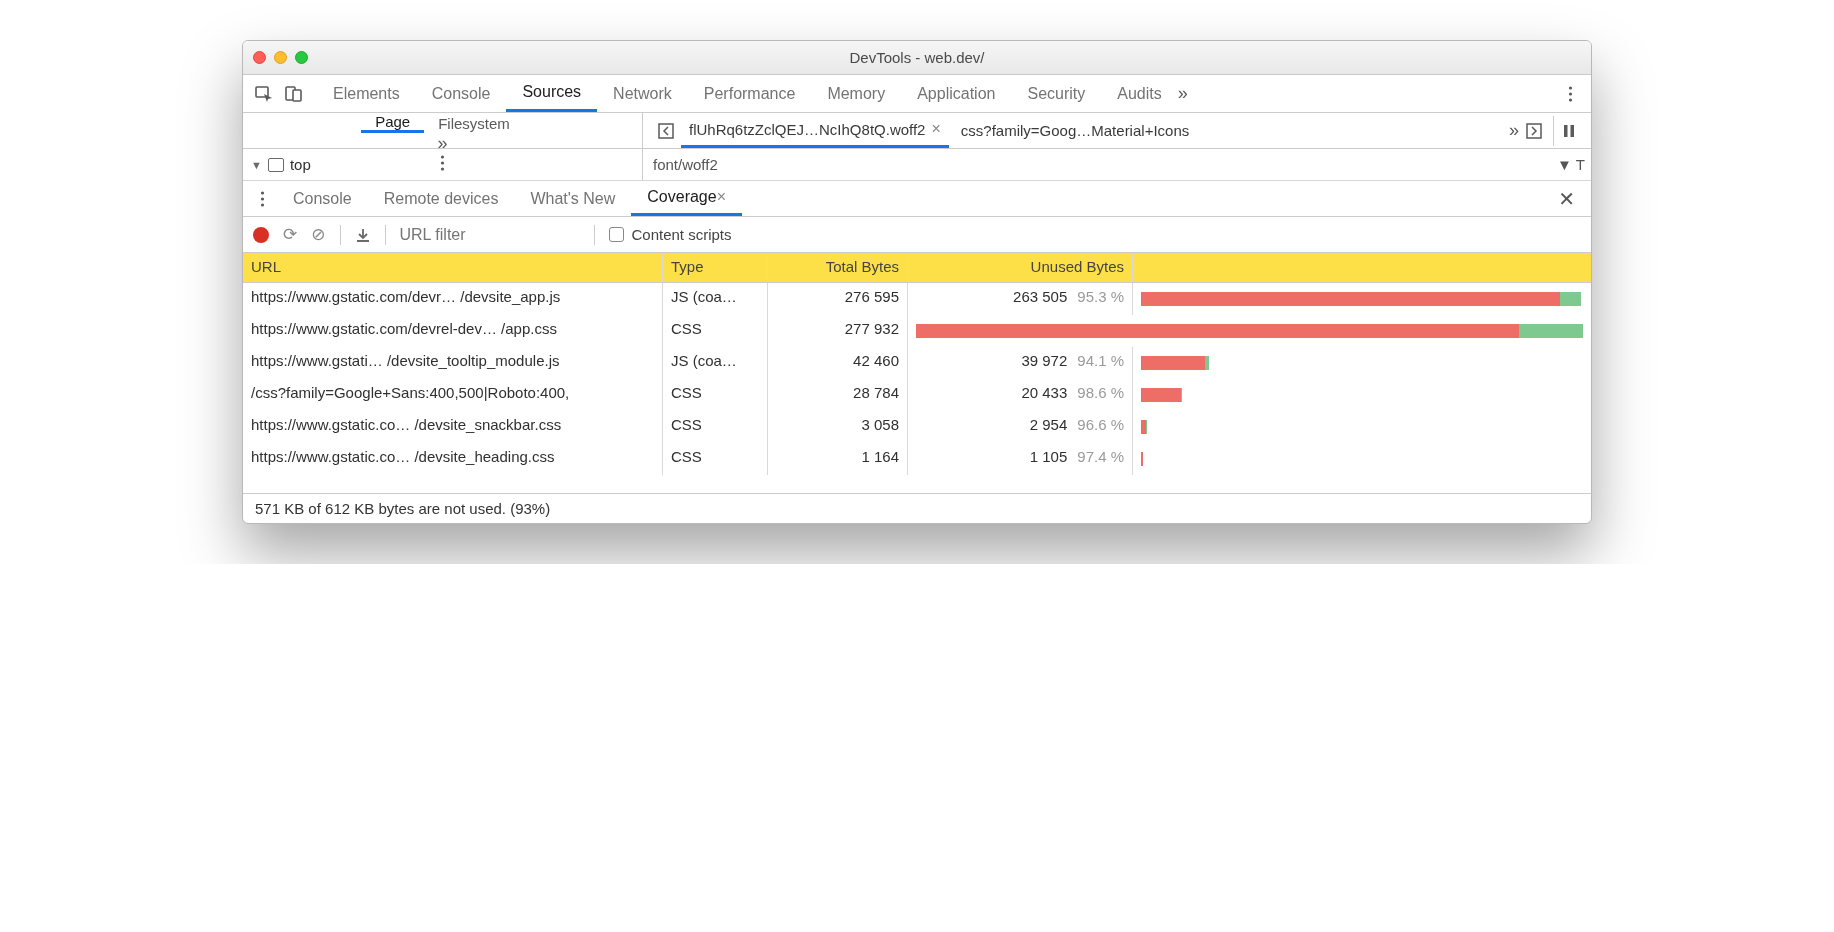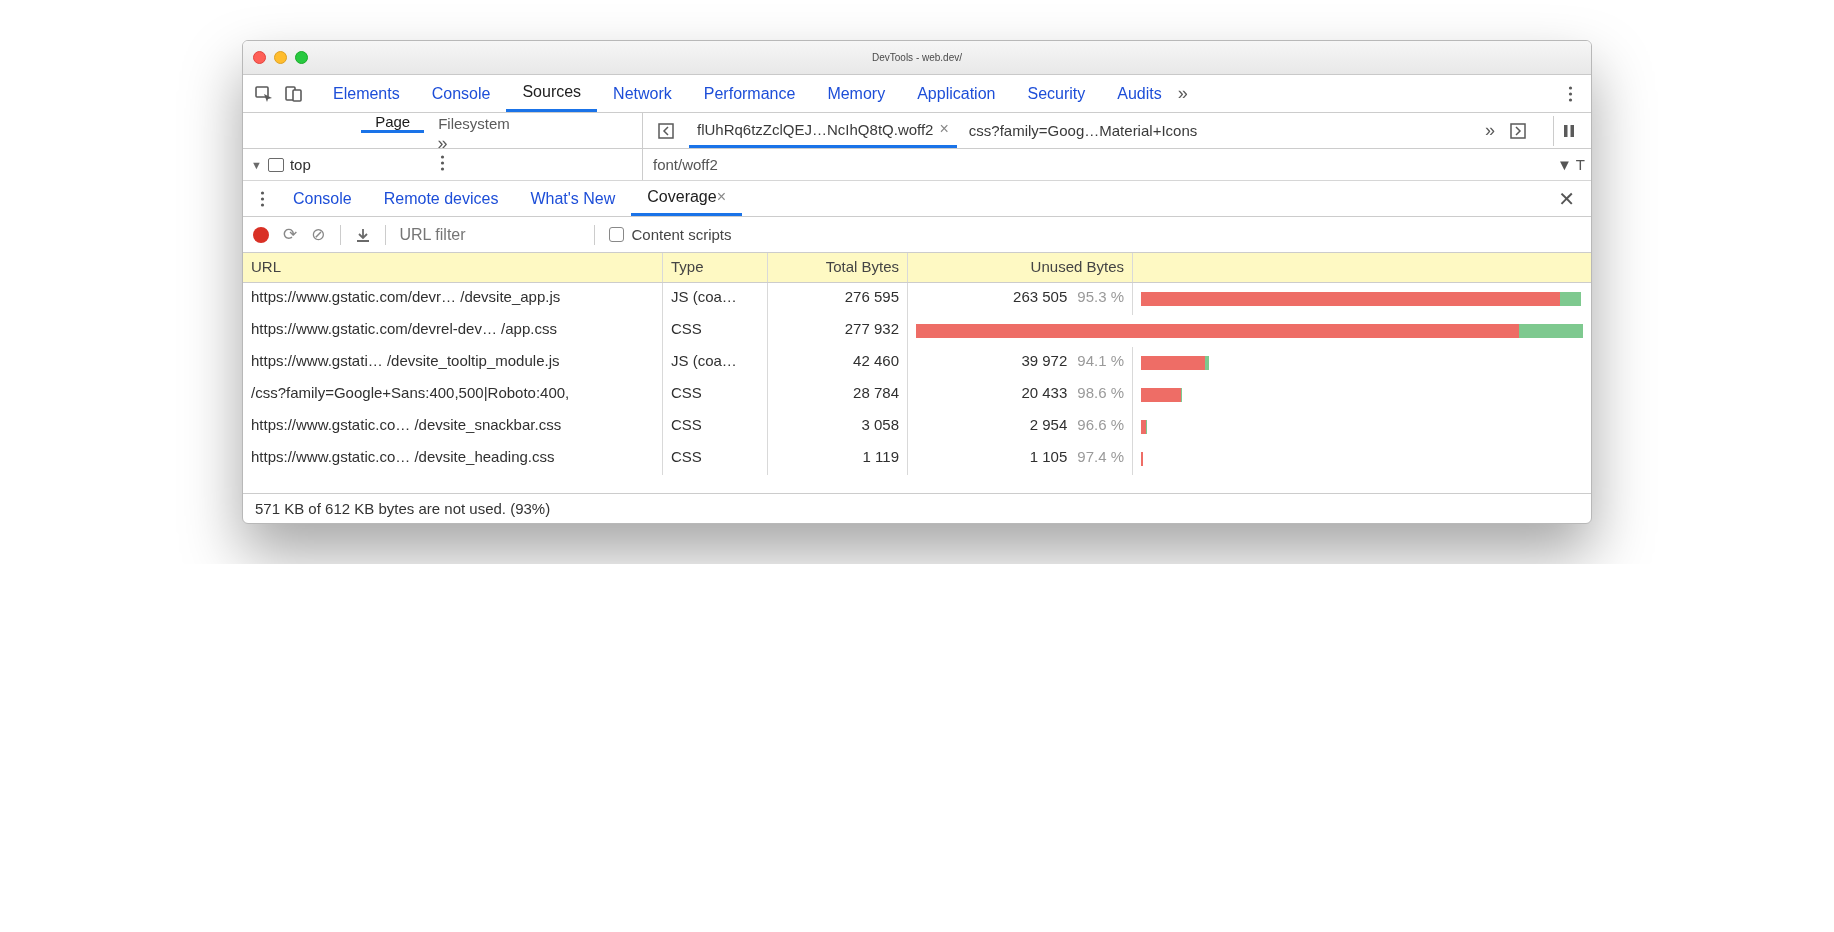--- a/index.html
+++ b/index.html
@@ -28,47 +28,47 @@
   display: flex;
   align-items: center;
   padding: 0 10px;
   position: relative;
 }
 .traffic { display: flex; gap: 8px; }
 .tl { width: 13px; height: 13px; border-radius: 50%; }
 .tl.red { background:#ff5f57; border:1px solid #e0443e;}
 .tl.yellow { background:#ffbd2e; border:1px solid #dea123;}
 .tl.green { background:#28c940; border:1px solid #1aab29;}
-.title { position:absolute; left:0; right:0; text-align:center; font-size:10px; color:#4a4a4a;}
+.title { position:absolute; left:0; right:0; text-align:center; font-size:15px; color:#4a4a4a;}
 .tabbar {
   display:flex; align-items:center; height:38px;
   border-bottom:1px solid #ccc; padding:0 6px; gap:0;
 }
 .tabbar .spacer { flex:1; }
 .iconbtn {
   width:30px; height:30px; display:flex; align-items:center; justify-content:center;
   color:#5a5a5a; cursor:pointer;
 }
 .tab {
   padding: 0 16px; height:100%; display:flex; align-items:center;
-  color:#1d4ed8; cursor:pointer; font-size:16px;
+  color:#737373; cursor:pointer; font-size:16px;
 }
 .tab.active { color:#202020; border-bottom:3px solid #1a73e8; font-weight:500;}
 .subbar {
   display:flex; height:36px; border-bottom:1px solid #ccc;
 }
 .subleft {
   width:400px; display:flex; align-items:center; border-right:1px solid #ccc;flex-direction:column;
 }
 .subtab {
   padding:0 14px; height:100%; display:flex; align-items:center; color:#5a5a5a; cursor:pointer;
 }
 .subtab.active { color:#1a1a1a; border-bottom:3px solid #1a73e8;}
 .subright {
-  flex:1; display:flex; align-items:center; gap:8px; padding:0 8px;
+  flex:1; display:flex; align-items:center; padding:0 8px;
 }
 .filetab {
   display:flex; align-items:center; height:100%; padding:0 8px; gap:6px;
   color:#3a3a3a; cursor:pointer; white-space:nowrap; max-width:360px; overflow:hidden;
 }
 .filetab.active { border-bottom:3px solid #1a73e8;}
 .filetab .close { color:#888; font-size:16px;}
 .row2 {
   display:flex; height:32px; border-bottom:1px solid #d6d6d6;
 }
@@ -87,21 +87,21 @@
 .toolbar {
   display:flex; align-items:center; height:36px; border-bottom:1px solid #ccc; padding:0 10px; gap:14px;
 }
 .recdot { width:16px;height:16px;border-radius:50%; background:#d93025;}
 .reload, .ban, .dl { color:#888; font-size:17px;}
 .sep { width:1px; height:20px; background:#ccc;}
 .urlfilter { border:none; outline:none; font-size:16px; color:#5a5a5a; width:180px;}
 .chk { display:flex; align-items:center; gap:8px; color:#444;}
 .chk .box { width:15px;height:15px;border:1.5px solid #888;border-radius:3px;}
 .gridhead {
-  display:flex; height:30px; background:#fef9c3; border-bottom:1px solid #ccc; font-size:15px; color:#444;
+  display:flex; height:30px; background:#fde047; border-bottom:1px solid #ccc; font-size:15px; color:#444;
 }
 .gridhead > div, .gridrow > div { padding:5px 8px; border-right:1px solid #d9d9d9; overflow:hidden; white-space:nowrap;}
 .col-url { width:420px;}
 .col-type { width:105px;}
 .col-total { width:140px; text-align:right;}
 .col-unused { width:225px; text-align:right; display:flex; justify-content:flex-end; gap:10px;}
 .col-bar { flex:1; border-right:none !important; display:flex; align-items:center; padding:6px 8px;}
 .gridbody { min-height:210px;}
 .gridrow { display:flex; height:32px; font-size:15px;}
 .pct { color:#9a9a9a;}
@@ -337,21 +337,21 @@
         <div class="col-bar">
           <div class="bar" style="width: 1.10027%;">
             <div class="u" style="width: 96.5991%;"></div>
             <div class="g" style="width: 3.40092%;"></div>
           </div>
         </div>
       </div>
       <div class="gridrow">
         <div class="col-url">https://www.gstatic.co…  /devsite_heading.css</div>
         <div class="col-type">CSS</div>
-        <div class="col-total">1 119</div>
+        <div class="col-total">1 164</div>
         <div class="col-unused">
           <span>1 105</span>
           <span class="pct">97.4 %</span>
         </div>
         <div class="col-bar">
           <div class="bar" style="width: 0.408373%;">
             <div class="u" style="width: 97.3568%;"></div>
             <div class="g" style="width: 2.64317%;"></div>
           </div>
         </div>

